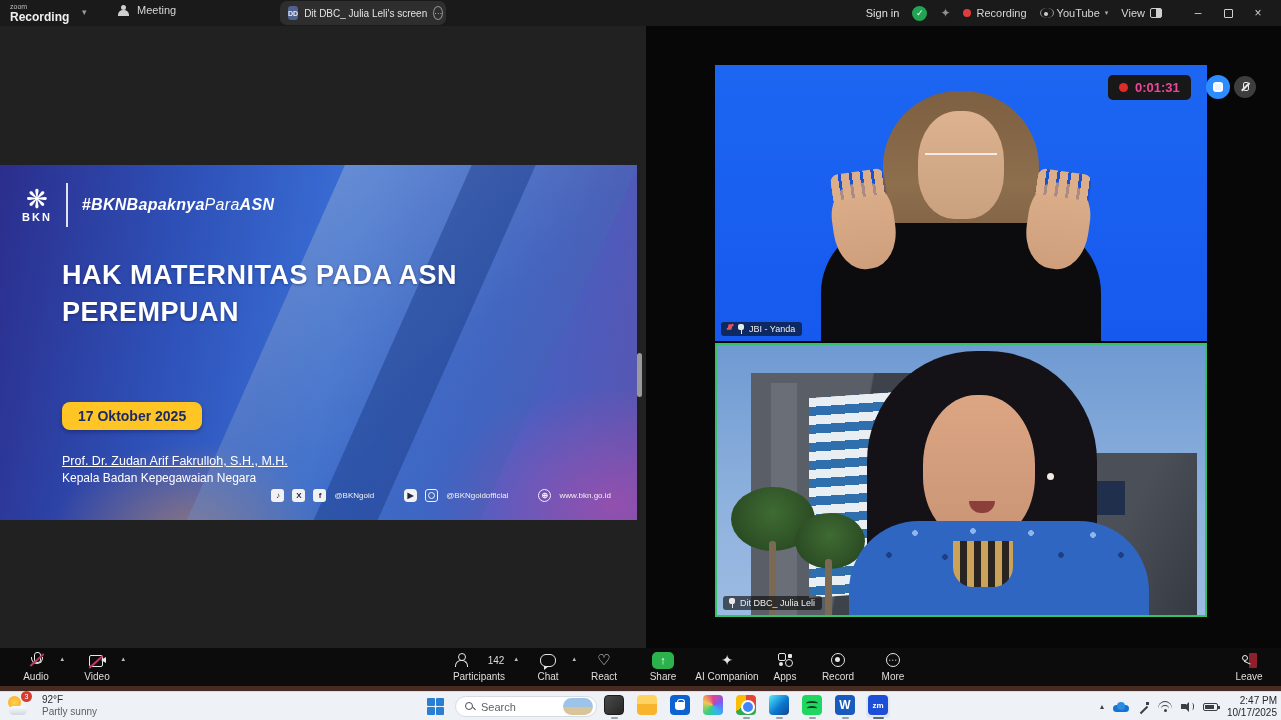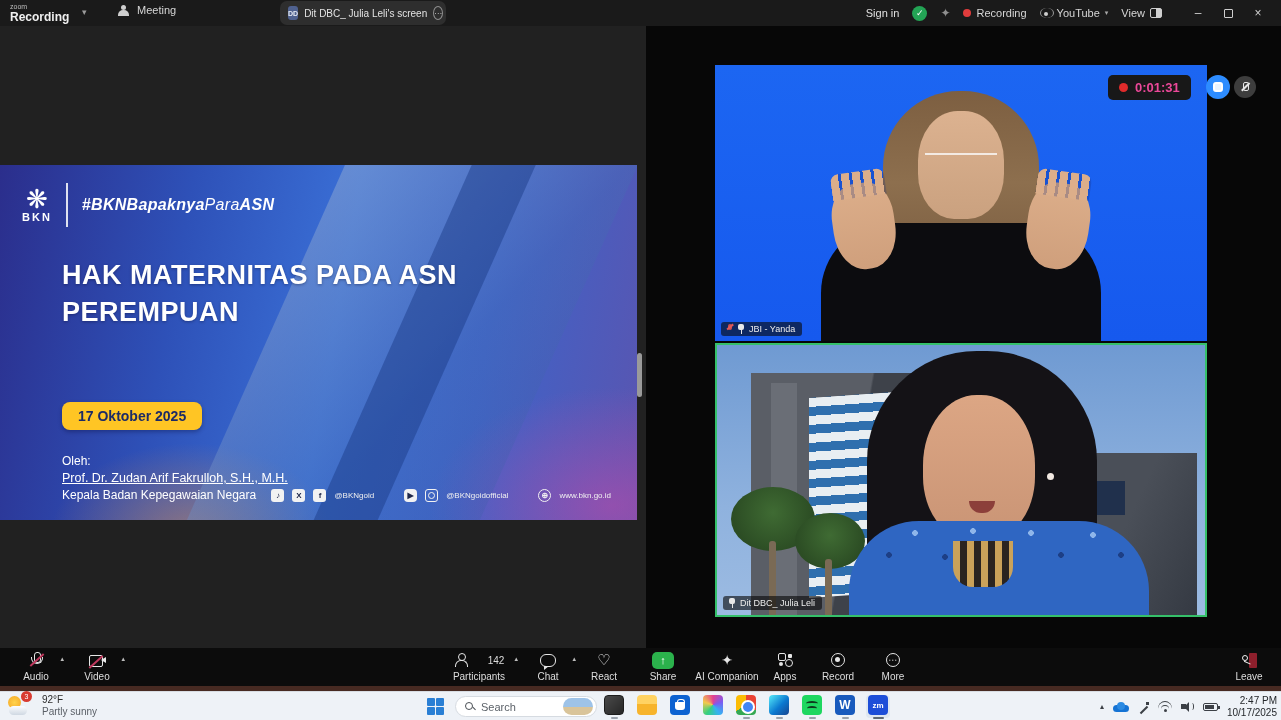--- a/index.html
+++ b/index.html
@@ -338,21 +338,20 @@
       <div class="hashtag">
         <span class="b">#BKN</span><span class="b">Bapaknya</span><span class="l">Para</span><span class="b">ASN</span>
       </div>
     </div>
     <div class="slide-title">
       <div>HAK MATERNITAS PADA ASN</div>
       <div>PEREMPUAN</div>
     </div>
     <div class="date-badge">17 Oktober 2025</div>
     <div class="oleh-block">
-      <div>Oleh:</div>
       <div class="presenter">Prof. Dr. Zudan Arif Fakrulloh, S.H., M.H.</div>
       <div>Kepala Badan Kepegawaian Negara</div>
     </div>
     <div class="social-row">
       <span class="soc-ico">♪</span>
       <span class="soc-ico">X</span>
       <span class="soc-ico">f</span>
       <span>@BKNgoid</span>
       <span class="soc-gap"></span>
       <span class="soc-ico yt">▶</span>

